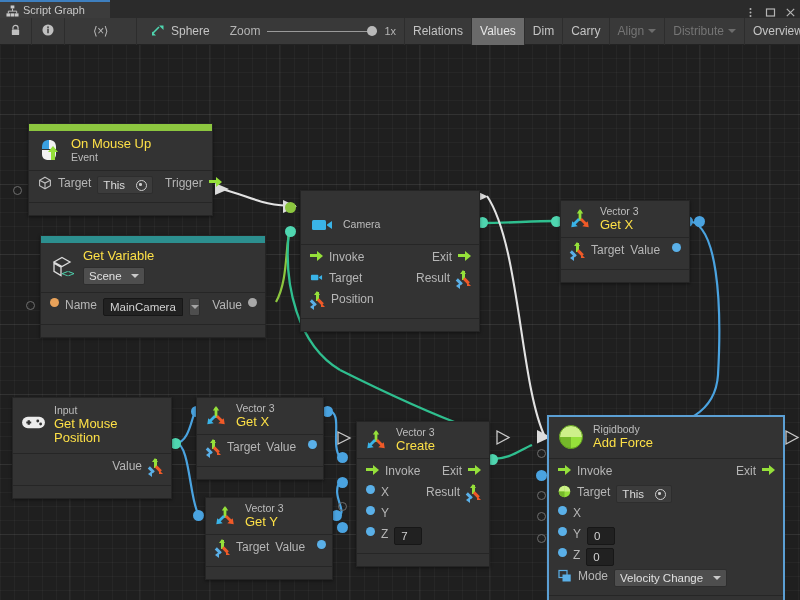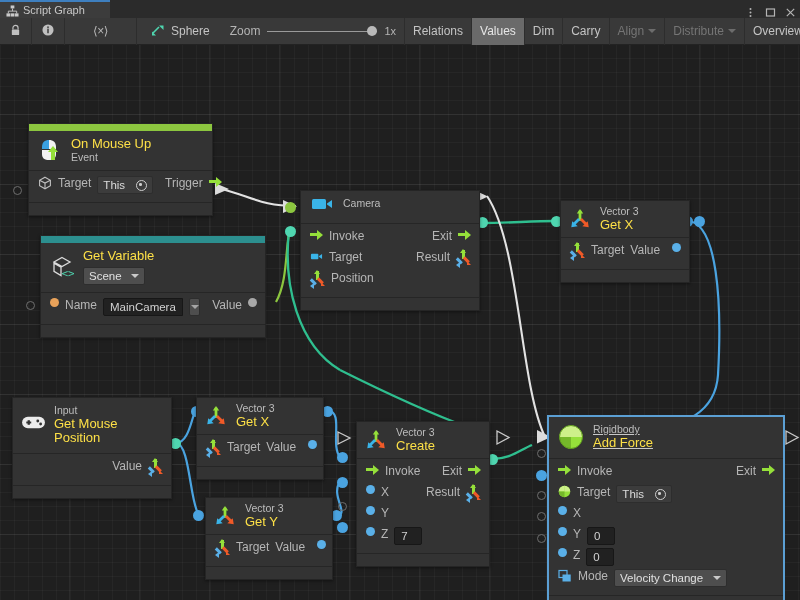--- a/index.html
+++ b/index.html
@@ -393,21 +393,21 @@
             </span>
           <span class="spacer"></span>
           <span class="lbl">Value</span>
           <span class="dot grey"></span>
         </div>
       </div>
       <div class="foot"></div>
     </div>
 
     <div class="node" style="left:300px;top:145px;width:180px;">
-      <div class="nhead" style="padding-top:1px;">
+      <div class="nhead" style="padding-top:22px;">
         <span class="nicon">
           <svg viewBox="0 0 24 24" width="24" height="24">
               <rect x="2" y="7" width="14" height="10" rx="1.5" fill="#3ab4e8"></rect>
               <path d="M17 11.5 L22 8 L22 16 L17 12.5 Z" fill="#3ab4e8"></path>
             </svg>
         </span>
         <span class="ntitles">
           <span class="nsub">Camera</span>
         </span>
       </div>
@@ -646,21 +646,21 @@
         <div class="row">
           <span class="dot blue"></span>
           <span class="lbl">Z</span>
           <span class="field">7</span>
         </div>
       </div>
       <div class="foot"></div>
     </div>
 
     <div class="node selected" style="left:548px;top:371px;width:236px;">
-      <div class="nhead" style="padding:7px 10px 8px 9px;text-decoration:underline;">
+      <div class="nhead" style="padding:7px 10px 8px 9px;">
         <span class="nicon" style="width:26px;height:26px;flex:0 0 26px;">
           <svg viewBox="0 0 26 26" width="26" height="26">
             <circle cx="13" cy="13" r="11.5" fill="#95e03a"></circle>
             <path d="M13 1.5 A11.5 11.5 0 0 1 24.5 13 L13 13 Z" fill="#cdf08a"></path>
             <path d="M13 13 L1.5 13 A11.5 11.5 0 0 1 13 1.5 Z" fill="#cdf08a"></path>
             <path d="M13 13 L13 24.5 A11.5 11.5 0 0 1 1.5 13 Z" fill="#75b82a"></path>
             <circle cx="13" cy="13" r="11.5" fill="none" stroke="#5f9a1e" stroke-width="1"></circle>
           </svg>
         </span>
         <span class="ntitles">

